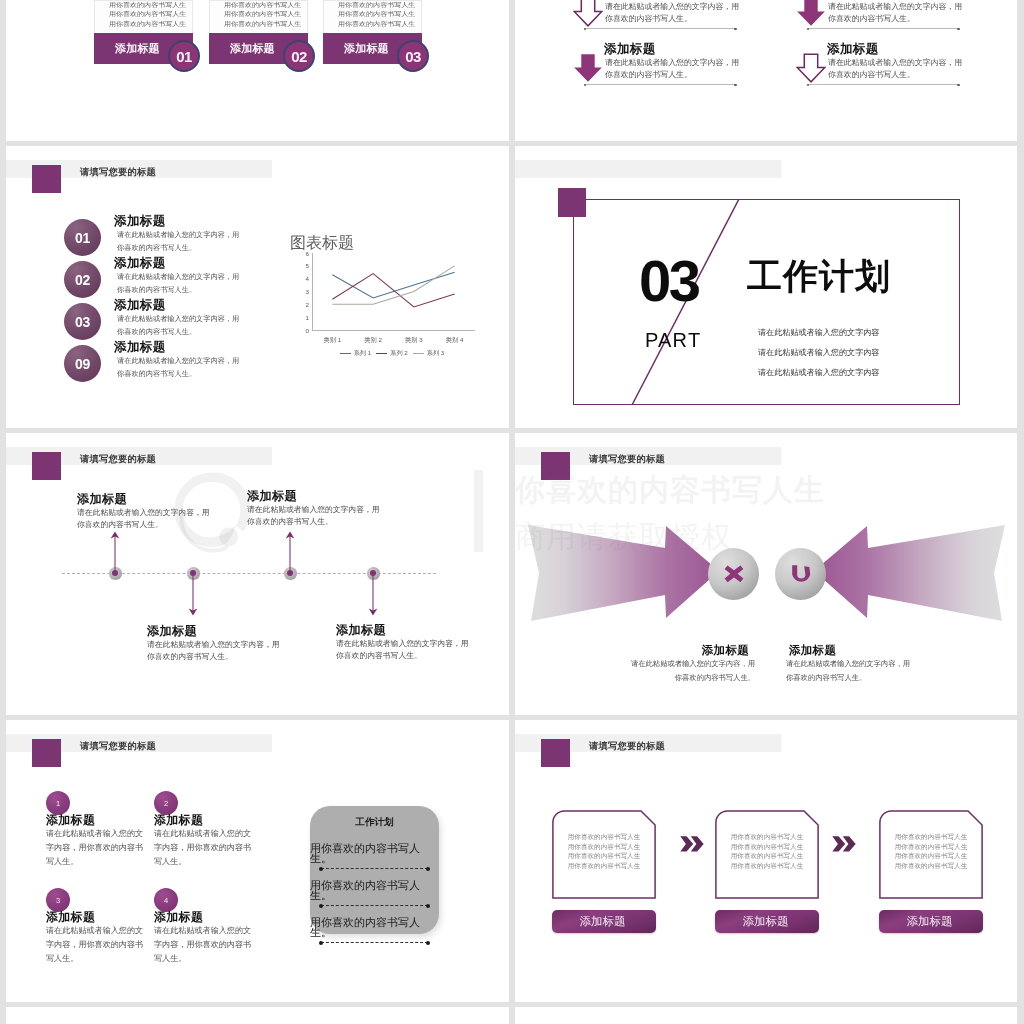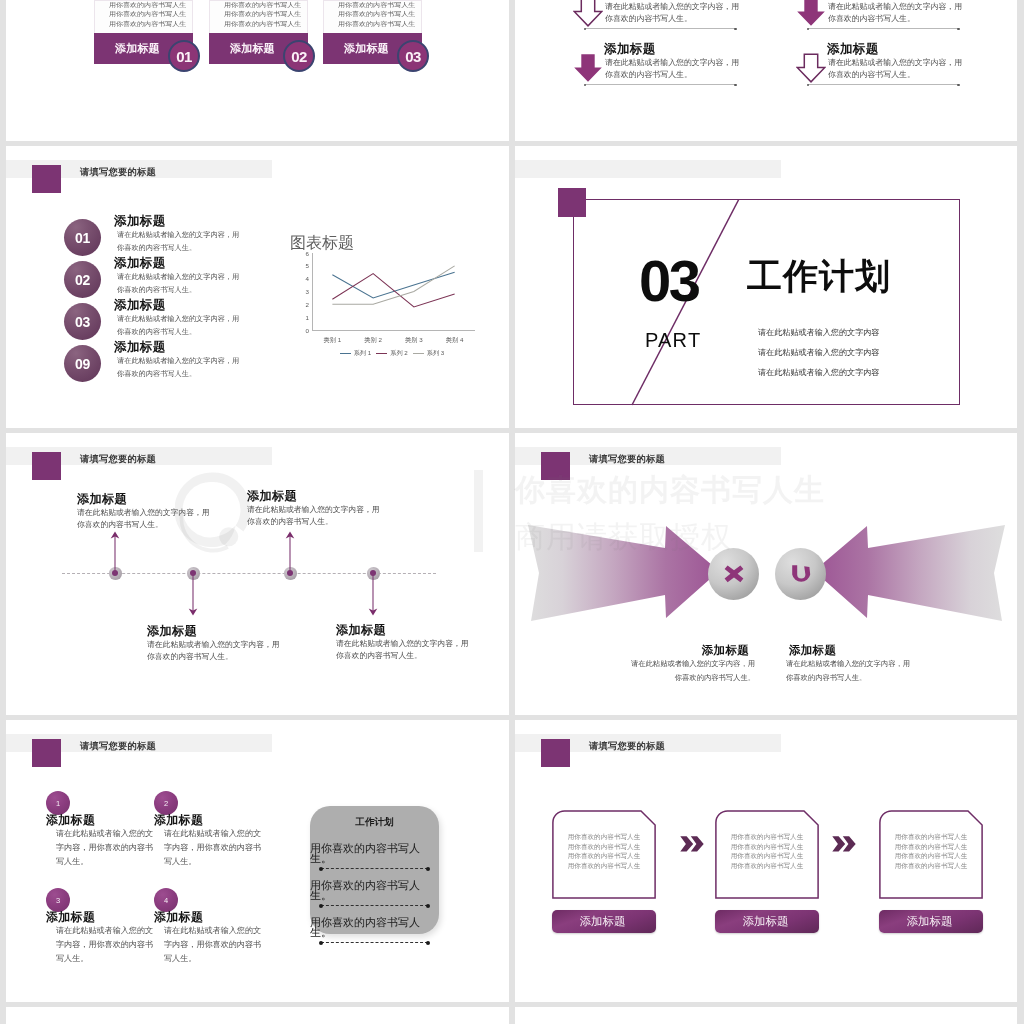--- a/index.html
+++ b/index.html
@@ -119,21 +119,21 @@
   .s6-title { font-size:11.5px; line-height:14px; letter-spacing:.3px;}
   .s6-body  { font-size:7.3px; line-height:13.8px; white-space:nowrap; color:#4b4b4b;}
 
   
   .s7-cell { position:absolute; width:108px; }
   .s7-circle { width:24px; height:24px; border-radius:50%;
                background:radial-gradient(circle at 36% 28%, #9d4d90 0%, #8c3d80 45%, #76316c 100%);
                display:flex; align-items:center; justify-content:center; margin-bottom:0px; }
   .s7-circle span { font-size:7.5px; color:#f6eef4; }
   .s7-title { font-size:12px; line-height:14px; letter-spacing:.3px; margin-top:-2px;}
-  .s7-body { font-size:8.1px; line-height:13.9px; white-space:nowrap; color:#4f4f4f;margin-left:10px;}
+  .s7-body { font-size:8.1px; line-height:13.9px; white-space:nowrap; color:#4f4f4f;}
   .s7-note { position:absolute; left:304px; top:86px; width:129px; height:128px; border-radius:20px;
              background:#aeaeae; box-shadow:2px 3px 6px rgba(0,0,0,.13); }
   .s7-note-title { text-align:center; font-size:9.6px; font-weight:bold; color:#1a1a1a; padding-top:11px; line-height:10px;}
   .s7-note-row { position:relative; margin-top:17px; }
   .s7-note-txt { font-size:11px; color:#1a1a1a; line-height:10px;font-family:Liberation Mono, monospace;}
   .s7-note-rule { position:absolute; left:11px; right:11px; bottom:-5px; height:0; border-top:1px dashed #303030; }
   .s7-note-rule:before, .s7-note-rule:after { content:''; position:absolute; top:-2.5px; width:4px; height:4px; border-radius:50%; background:#1a1a1a; }
   .s7-note-rule:before { left:-2px; }
   .s7-note-rule:after { right:-2px; }
 

